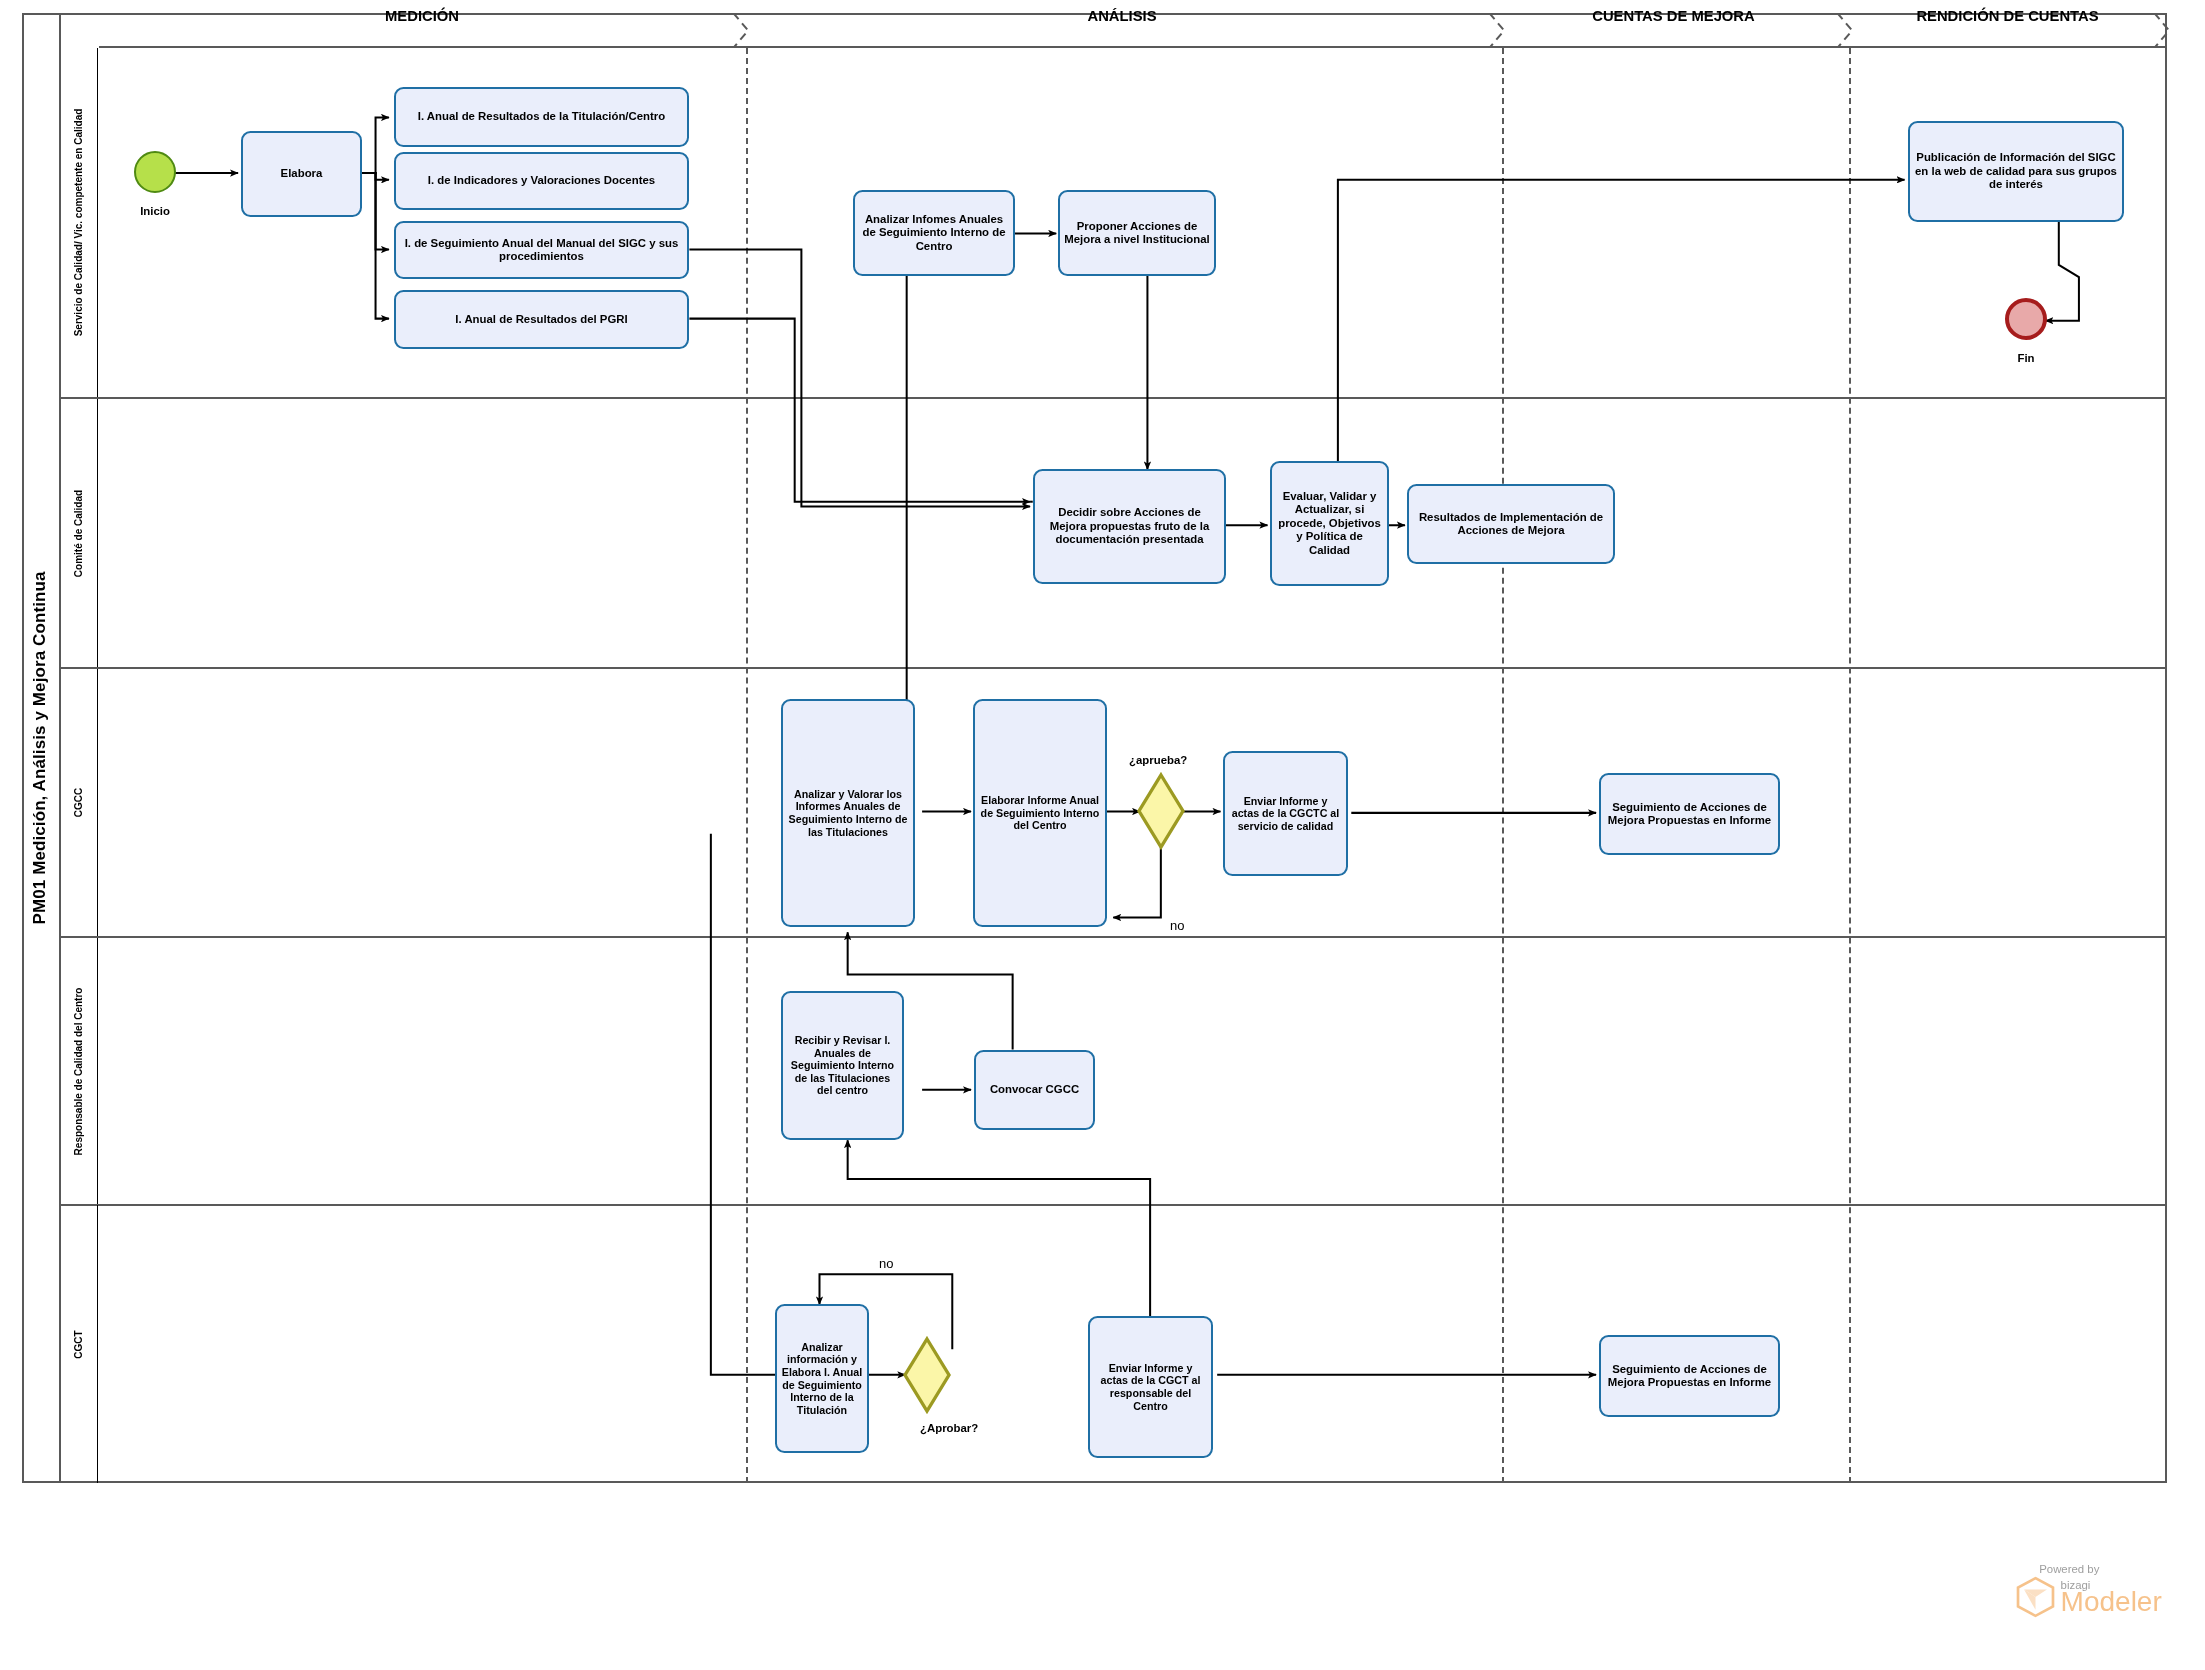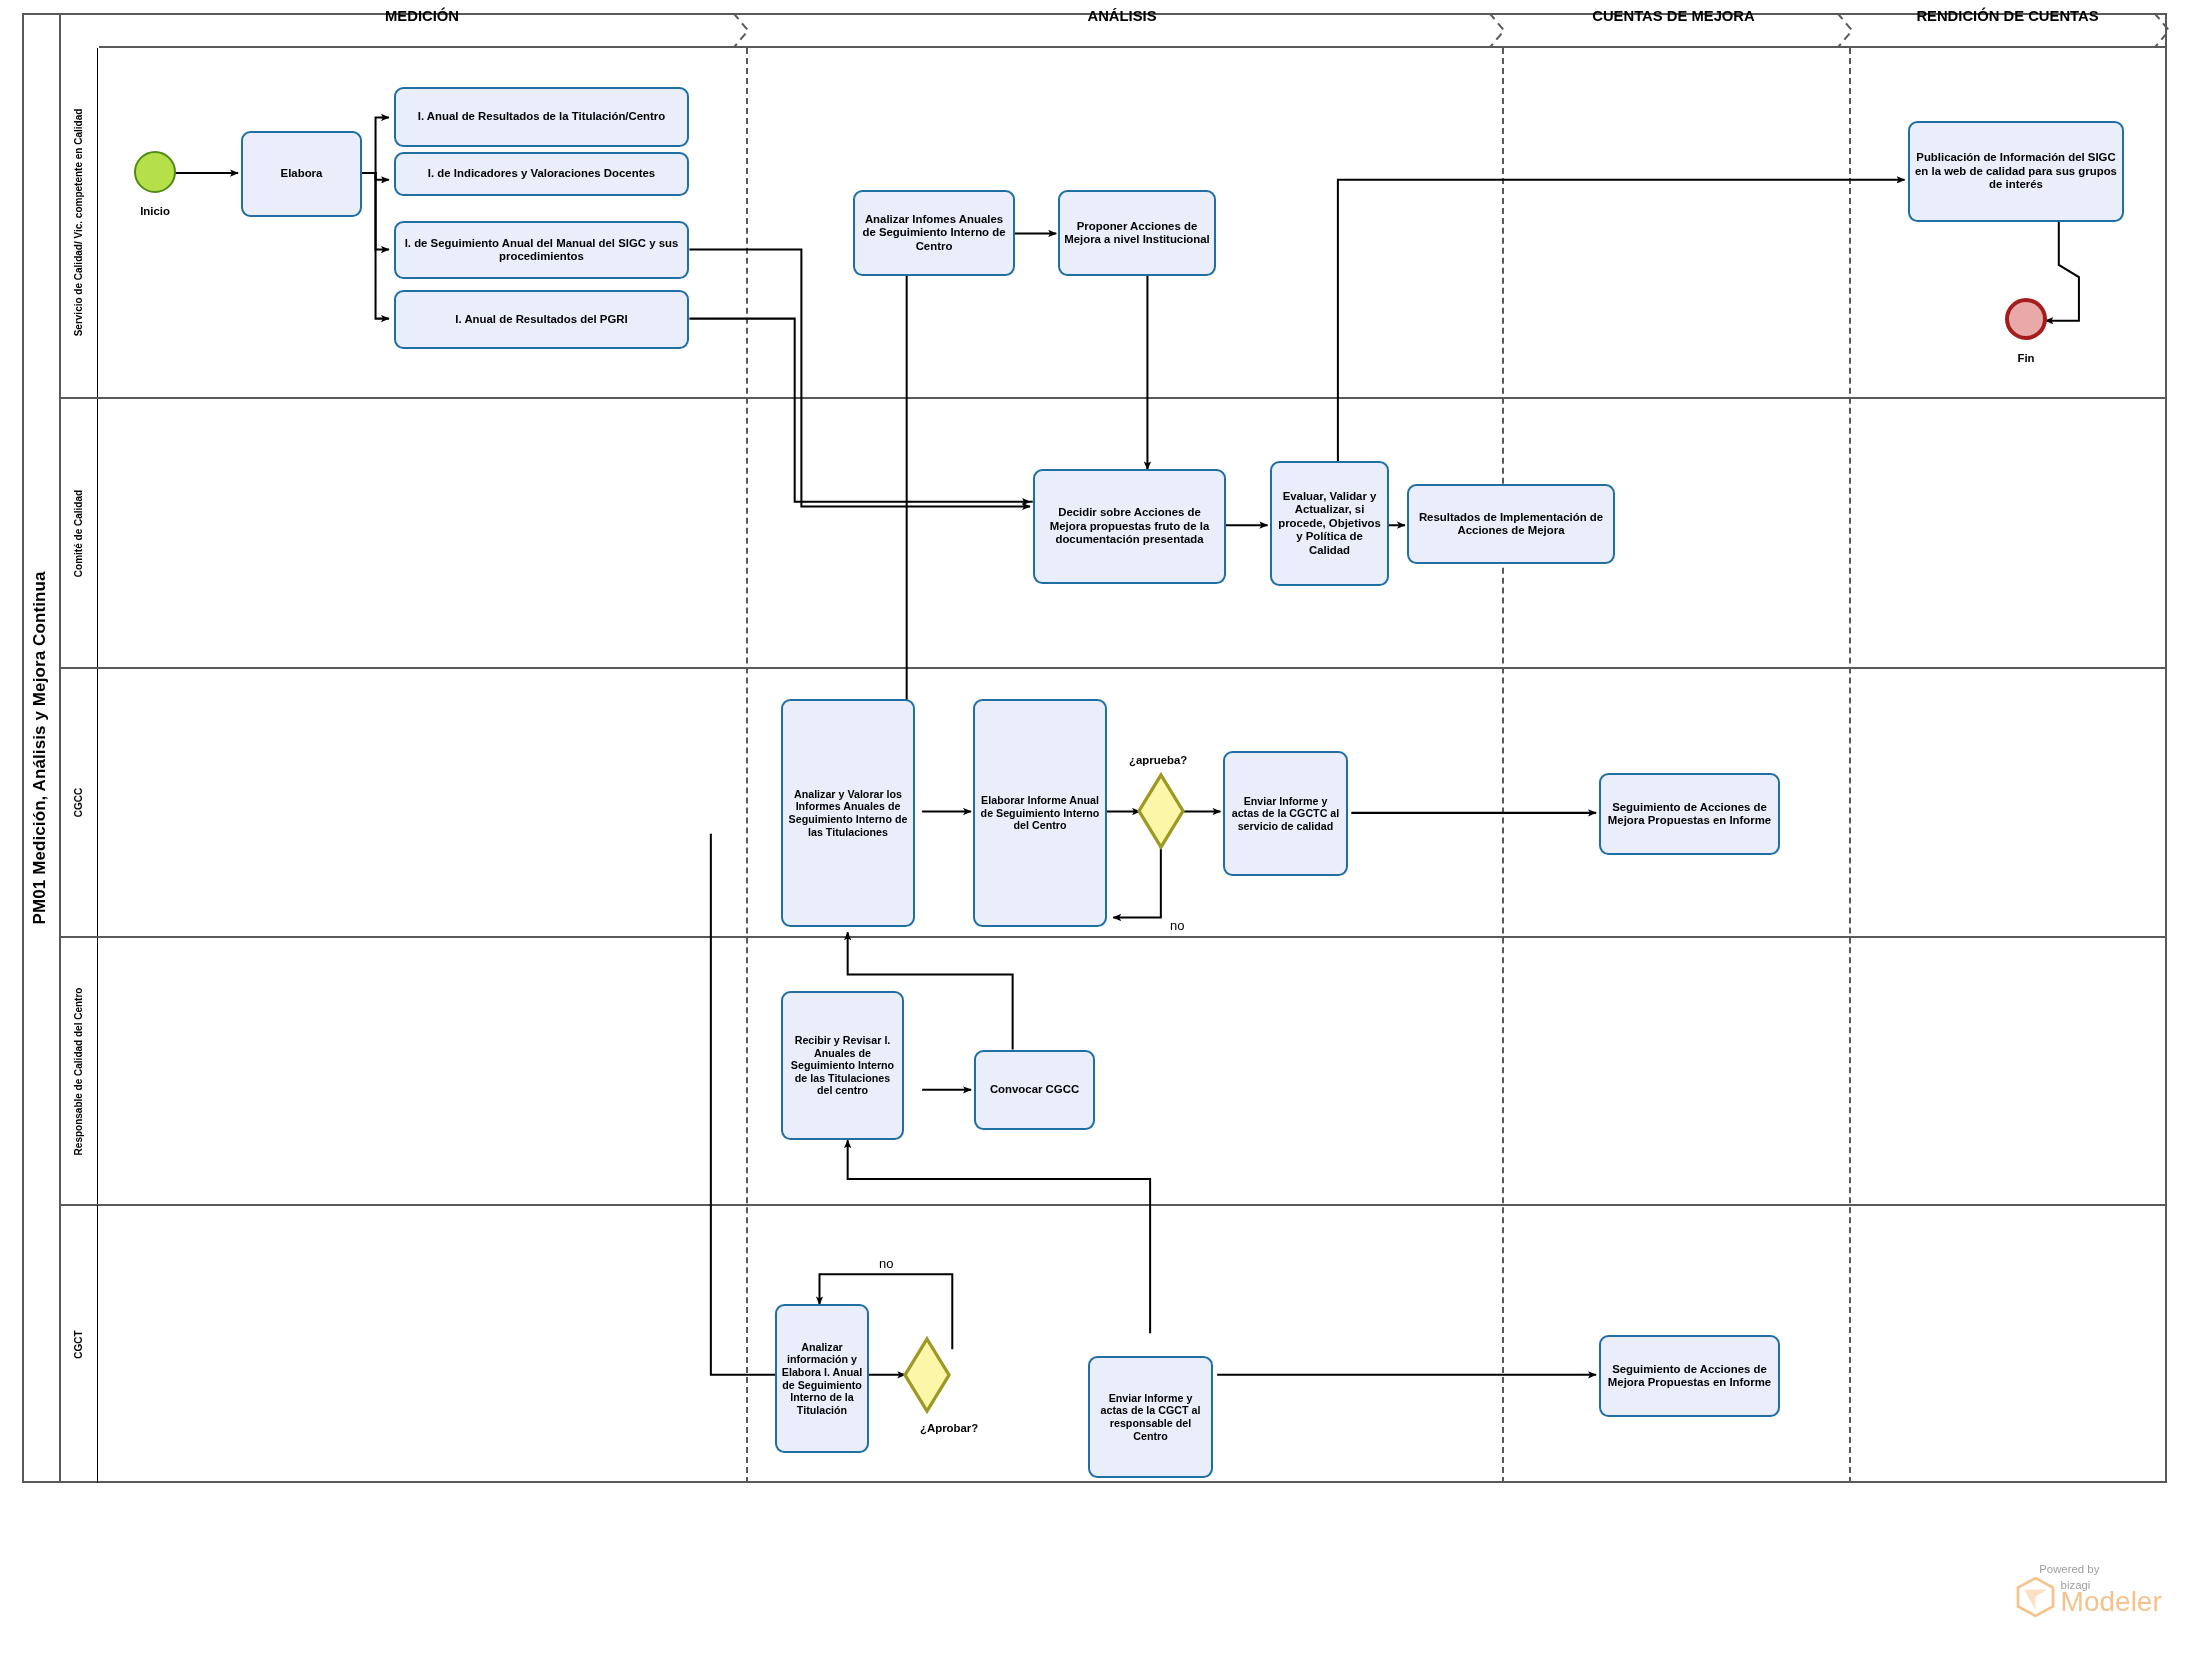--- a/index.html
+++ b/index.html
@@ -350,21 +350,21 @@
   </div>
   <div class="gw-label" style="left:920px; top:1422px;">¿Aprobar?</div>
 
   <div class="flow-label" style="left:1170px; top:918px;">no</div>
   <div class="flow-label" style="left:879px; top:1256px;">no</div>
 
   <div class="task" style="left:241px; top:131px; width:121px; height:86px;">Elabora</div>
 
   <div class="task" style="left:394px; top:87px; width:295px; height:60px;">I.  Anual de Resultados de la Titulación/Centro</div>
 
-  <div class="task" style="left:394px; top:152px; width:295px; height:44px;">I. de Indicadores y Valoraciones Docentes</div>
+  <div class="task" style="left:394px; top:152px; width:295px; height:58px;">I. de Indicadores y Valoraciones Docentes</div>
 
   <div class="task" style="left:394px; top:221px; width:295px; height:58px;">I. de Seguimiento Anual del Manual del SIGC y sus procedimientos</div>
 
   <div class="task" style="left:394px; top:290px; width:295px; height:59px;">I. Anual de Resultados del PGRI</div>
 
   <div class="task" style="left:853px; top:190px; width:162px; height:86px;">Analizar Infomes Anuales de Seguimiento Interno de Centro</div>
 
   <div class="task" style="left:1058px; top:190px; width:158px; height:86px;">Proponer Acciones de Mejora a nivel Institucional</div>
 
   <div class="task" style="left:1908px; top:121px; width:216px; height:101px;">Publicación de Información del SIGC en la web de calidad para sus grupos de interés</div>
@@ -382,21 +382,21 @@
   <div class="task small" style="left:1223px; top:751px; width:125px; height:125px;">Enviar Informe y actas de la CGCTC al servicio de calidad</div>
 
   <div class="task" style="left:1599px; top:773px; width:181px; height:82px;">Seguimiento de Acciones de Mejora Propuestas en Informe</div>
 
   <div class="task small" style="left:781px; top:991px; width:123px; height:149px;">Recibir y Revisar I. Anuales de Seguimiento Interno de las Titulaciones del centro</div>
 
   <div class="task" style="left:974px; top:1050px; width:121px; height:80px;">Convocar CGCC</div>
 
   <div class="task small" style="left:775px; top:1304px; width:94px; height:149px;">Analizar información y Elabora I. Anual de Seguimiento Interno de la Titulación</div>
 
-  <div class="task small" style="left:1088px; top:1316px; width:125px; height:122px;margin-top:40px;">Enviar Informe y actas de la CGCT al responsable del Centro</div>
+  <div class="task small" style="left:1088px; top:1316px; width:125px; height:142px;">Enviar Informe y actas de la CGCT al responsable del Centro</div>
 
   <div class="task" style="left:1599px; top:1335px; width:181px; height:82px;">Seguimiento de Acciones de Mejora Propuestas en Informe</div>
 
   <div id="bizagi">
     <div id="bizagi-powered">Powered by</div>
     <div id="bizagi-row">
       <svg width="39" height="42" viewBox="0 0 58 62">
         <polygon points="29,3 55,17 55,45 29,59 3,45 3,17" fill="none" stroke="#f6c28b" stroke-width="4"></polygon>
         <path d="M12,20 L29,31 L29,50 Z" fill="#fbe0c4"></path>
         <path d="M12,20 L46,20 L29,31 Z" fill="#fbe0c4"></path>

